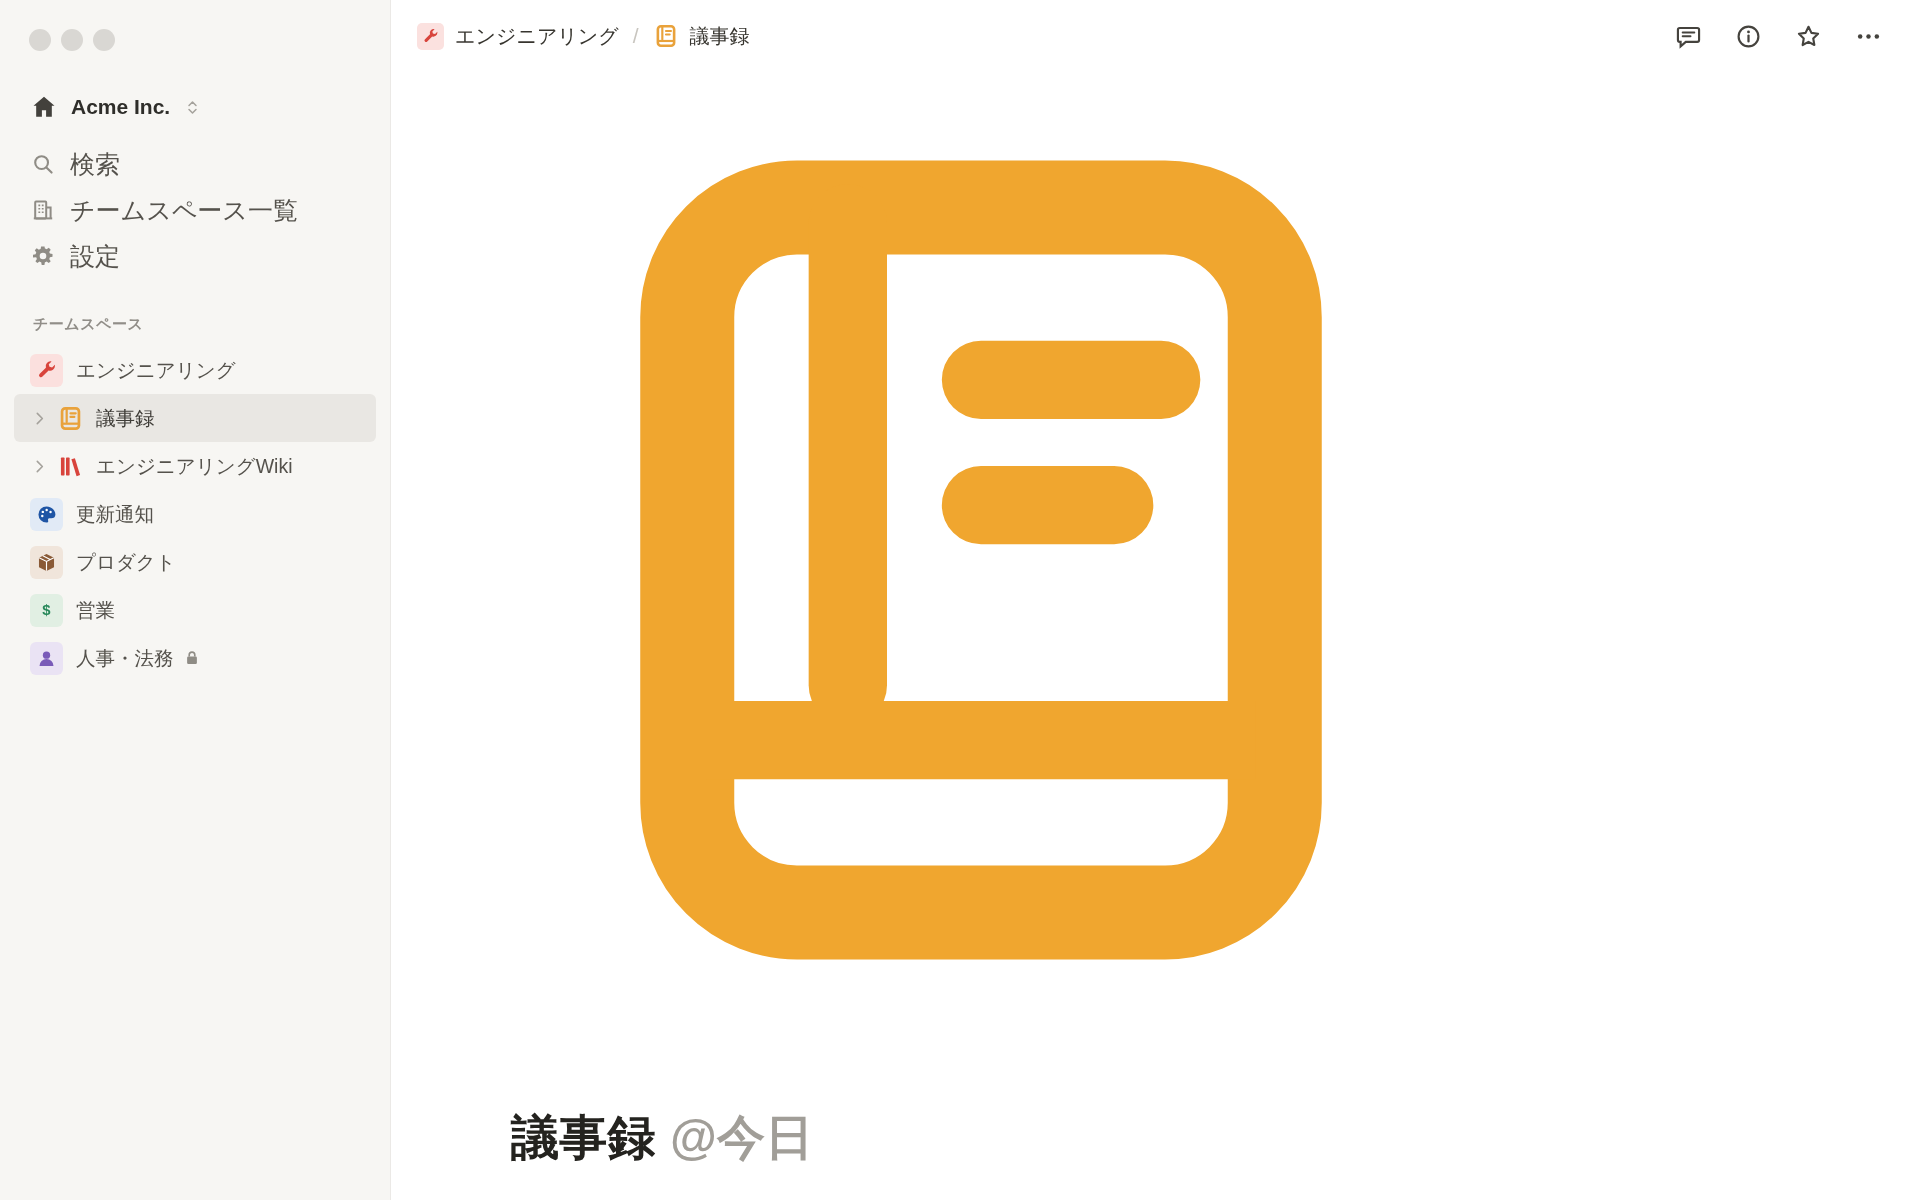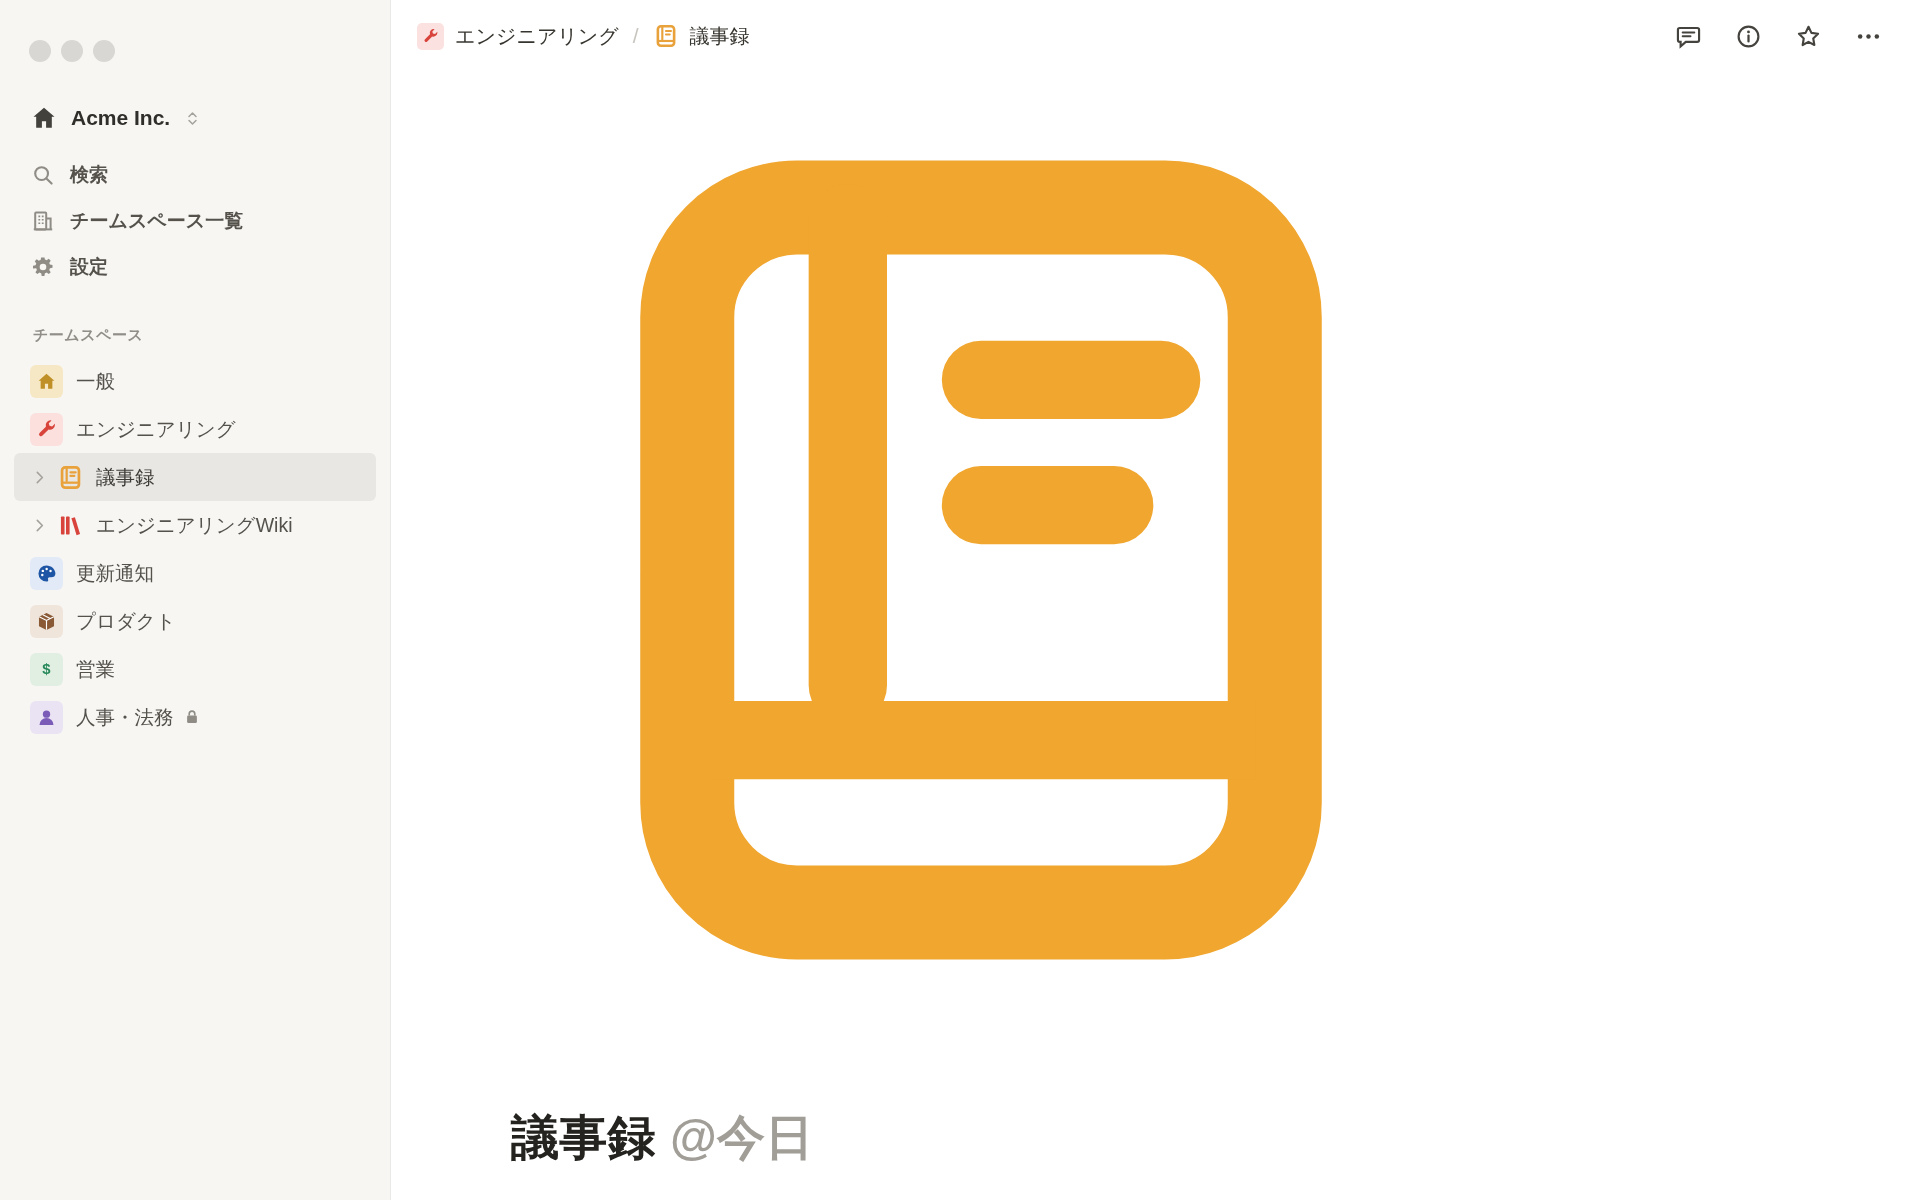--- a/index.html
+++ b/index.html
@@ -1,31 +1,31 @@
 <!DOCTYPE html>
 <html><head>
 <meta charset="utf-8">
 <style>
   *{margin:0;padding:0;box-sizing:border-box}
   html,body{width:1920px;height:1200px;overflow:hidden}
   body{font-family:"Liberation Sans","DejaVu Sans",sans-serif;display:flex;background:#fff;color:#37352f}
   svg{display:block}
 
   
-  .sidebar{width:391px;min-width:391px;background:#f7f6f3;border-right:1px solid #ebe9e6;padding-top:40px}
+  .sidebar{width:391px;min-width:391px;background:#f7f6f3;border-right:1px solid #ebe9e6;padding-top:29px}
   .traffic{display:flex;gap:10px;padding-left:29px}
   .tl{width:22px;height:22px;border-radius:50%;background:#d9d7d3}
   .workspace{display:flex;align-items:center;gap:13px;margin:36px 14px 0;padding:6px 16px;border-radius:6px;cursor:pointer}
   .ws-icon{width:28px;height:28px;color:#43413c;flex:none}
   .ws-name{font-size:21px;font-weight:700;color:#2f2e2a}
   .ws-chev{width:19px;height:19px;color:#a5a29c}
   .side-menu{margin-top:14px}
   .srow{display:flex;align-items:center;gap:15px;height:46px;margin:0 14px;padding:0 17px;border-radius:6px;cursor:pointer}
   .sicon{width:24px;height:24px;color:#8f8c85;flex:none}
-  .slabel{font-size:19px;color:#55524c;font-weight:700;white-space:nowrap}
+  .slabel{font-size:25px;color:#55524c;font-weight:400;white-space:nowrap}
   .section-label{margin:36px 0 12px 33px;font-size:15px;font-weight:700;color:#918e88;letter-spacing:.5px}
   .trow{display:flex;align-items:center;height:48px;margin:0 14px;padding:0 10px 0 16px;border-radius:6px;cursor:pointer}
   .trow.selected{background:#e9e7e3}
   .tile{width:33px;height:33px;border-radius:6px;display:flex;align-items:center;justify-content:center;margin-right:13px;flex:none}
   .tile svg{width:21px;height:21px}
   .nchev{width:19px;height:19px;color:#a5a29c;margin-right:8px;flex:none}
   .nicon{width:27px;height:27px;margin-right:12px;flex:none}
   .tlabel{font-size:19.5px;color:#55524c;font-weight:500;white-space:nowrap}
   .trow.selected .tlabel{color:#3f3d38}
   .lock{width:18px;height:18px;color:#8f8c85;margin-left:9px;flex:none}
@@ -102,28 +102,20 @@
             <path fill="currentColor" fill-rule="evenodd" d="M13.4 2l.5 2.6c.6.2 1.2.4 1.7.7l2.2-1.5 1.9 1.9-1.5 2.2c.3.5.5 1.1.7 1.7l2.6.5v2.7l-2.6.5c-.2.6-.4 1.2-.7 1.7l1.5 2.2-1.9 1.9-2.2-1.5c-.5.3-1.1.5-1.7.7l-.5 2.6h-2.7l-.5-2.6a8 8 0 01-1.7-.7l-2.2 1.5-1.9-1.9 1.5-2.2a8 8 0 01-.7-1.7L2 13.4v-2.7l2.6-.5c.2-.6.4-1.2.7-1.7L3.8 6.2l1.9-1.9 2.2 1.5c.5-.3 1.1-.5 1.7-.7l.5-2.6h3.3zM12 8.7a3.3 3.3 0 100 6.6 3.3 3.3 0 000-6.6z"></path>
           </svg>
         </span>
         <span class="slabel">設定</span>
       </div>
     </nav>
 
   <div class="section-label">チームスペース</div>
 
   <nav class="teamspace-list">
-      <div class="trow">
-        <span class="tile" style="background: rgb(247, 232, 197); color: rgb(192, 144, 40);">
-          <svg viewBox="0 0 24 24" width="100%" height="100%">
-            <path d="M12 3.2L3 11h2.3v9.3h4.9v-5.6h3.6v5.6h4.9V11H21z" fill="currentColor"></path>
-          </svg>
-        </span>
-        <span class="tlabel">一般</span>
-      </div>
       <div class="trow">
         <span class="tile" style="background: rgb(251, 224, 222); color: rgb(216, 68, 60);">
           <svg viewBox="0 0 24 24" width="100%" height="100%">
             <path fill="currentColor" d="M21.7 6.6a5.6 5.6 0 01-7.3 5.3l-7 7a2.2 2.2 0 11-3.1-3.1l7-7a5.6 5.6 0 016.5-7.2L14.6 4.8l.8 3 3 .8 3.2-3.2c.1.4.1.8.1 1.2z"></path>
           </svg>
         </span>
         <span class="tlabel">エンジニアリング</span>
       </div>
       <div class="trow selected">
         <span class="nchev">

